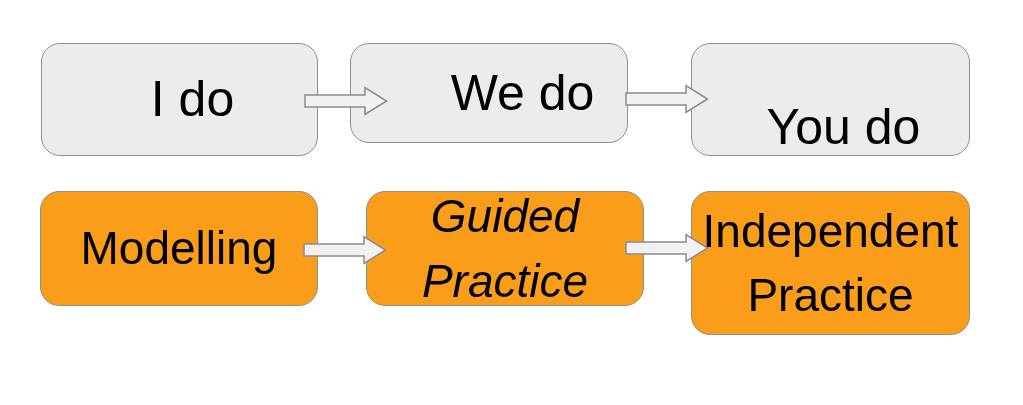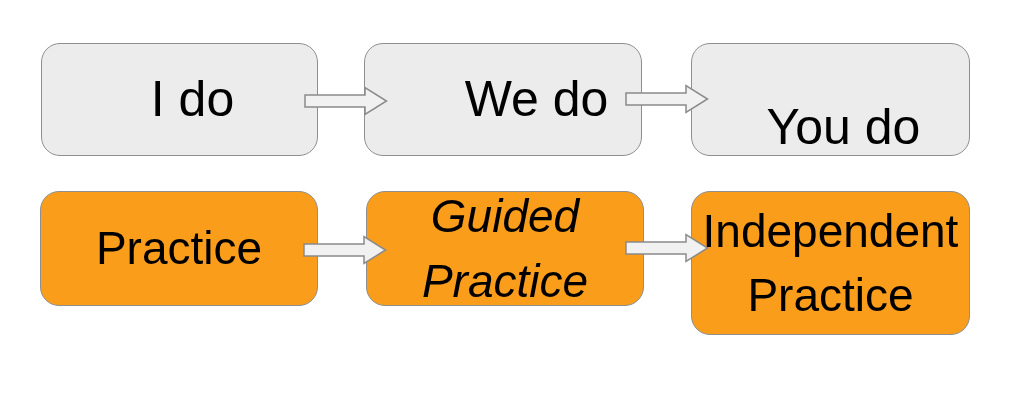--- a/index.html
+++ b/index.html
@@ -47,21 +47,21 @@
     z-index: 5;
   }
   .arrow polygon {
     fill: var(--arrow-fill, #f1f1f1);
     stroke: var(--arrow-stroke, #8a8a8a);
     stroke-width: 1.5;
     stroke-linejoin: miter;
   }
   
   #box-a { left: 41px;  top: 43px;  width: 277px; height: 113px; }
-  #box-b { left: 364px; top: 43px;  width: 278px; height: 113px; padding-left: 47px; }
+  #box-b { left: 350px; top: 43px;  width: 278px; height: 100px; padding-left: 47px; }
   #box-c { left: 691px; top: 43px;  width: 279px; height: 113px; align-items: flex-end; }
   #box-d { left: 40px;  top: 191px; width: 278px; height: 115px; }
   #box-e { left: 366px; top: 191px; width: 278px; height: 115px; font-style: italic; }
   #box-f { left: 691px; top: 191px; width: 279px; height: 144px; }
   #arrow-1 { left: 304px; top: 86px; }
   #arrow-2 { left: 625px; top: 84px; }
   #arrow-3 { left: 303px; top: 235px; }
   #arrow-4 { left: 625px; top: 233px; }
 </style>
 </head>
@@ -73,21 +73,21 @@
     <span class="label top-label">I do</span>
   </div>
   <div id="box-b" class="box gray">
     <span class="label top-label">We do</span>
   </div>
   <div id="box-c" class="box gray">
     <span class="label top-label">You do</span>
   </div>
 
   <div id="box-d" class="box orange">
-    <span class="label bottom-label">Practice</span>
+    <span class="label bottom-label">Modelling</span>
   </div>
   <div id="box-e" class="box orange">
     <span class="label bottom-label">Guided Practice</span>
   </div>
   <div id="box-f" class="box orange">
     <span class="label bottom-label">Independent Practice</span>
   </div>
 
   <svg id="arrow-1" class="arrow" width="84" height="30" viewBox="0 0 84 30" aria-hidden="true">
     <polygon points="1,9 61,9 61,1.5 82.5,15 61,28.5 61,21 1,21"></polygon>

